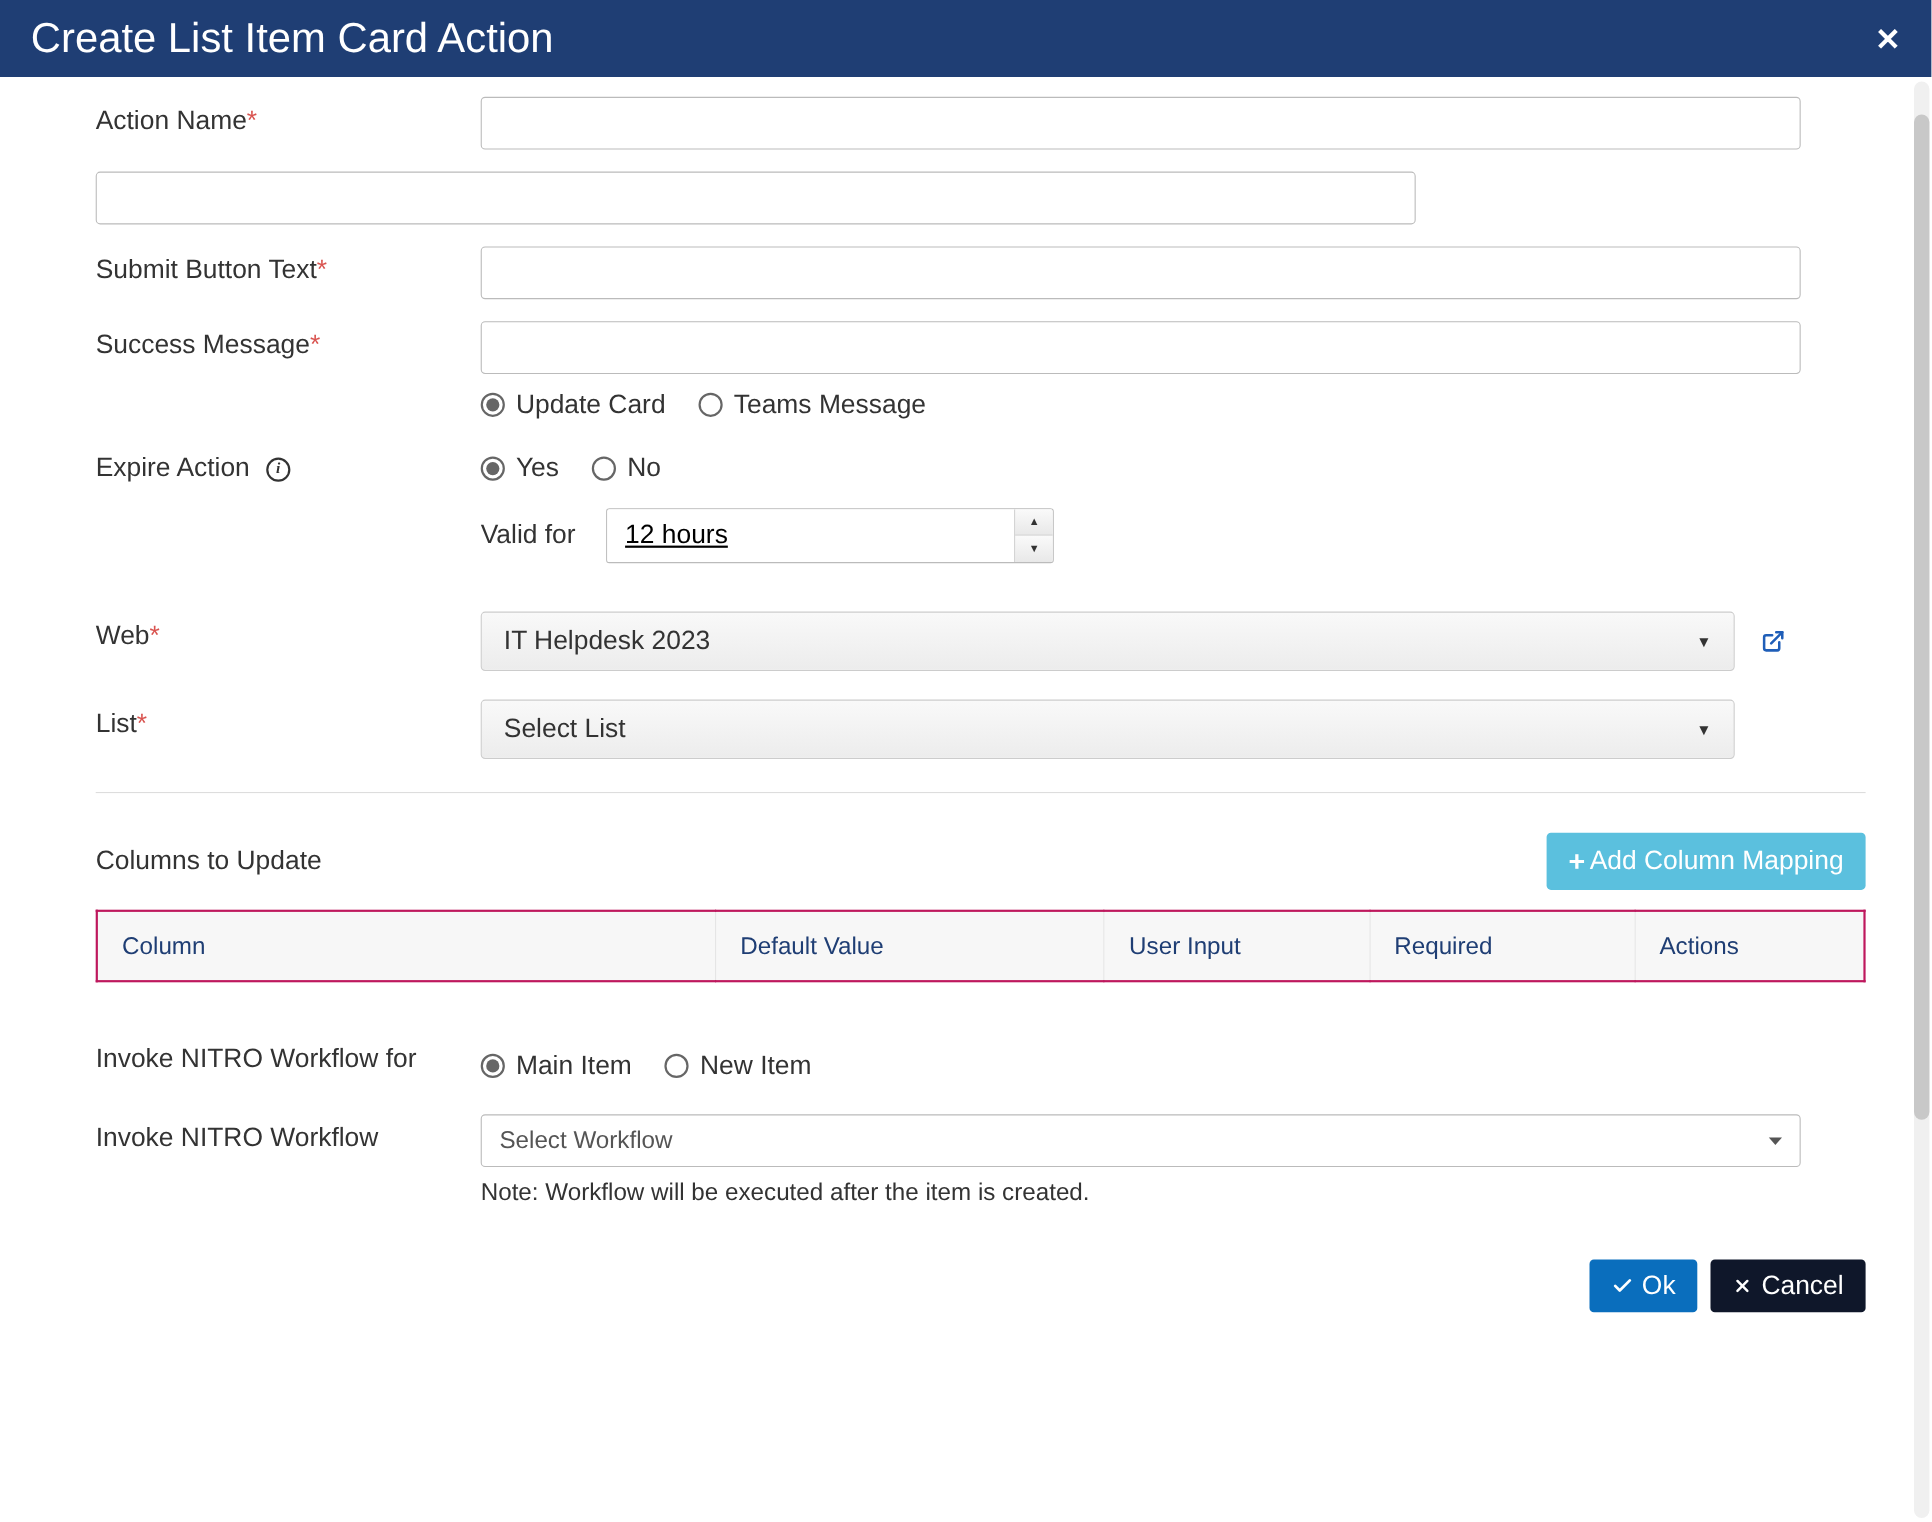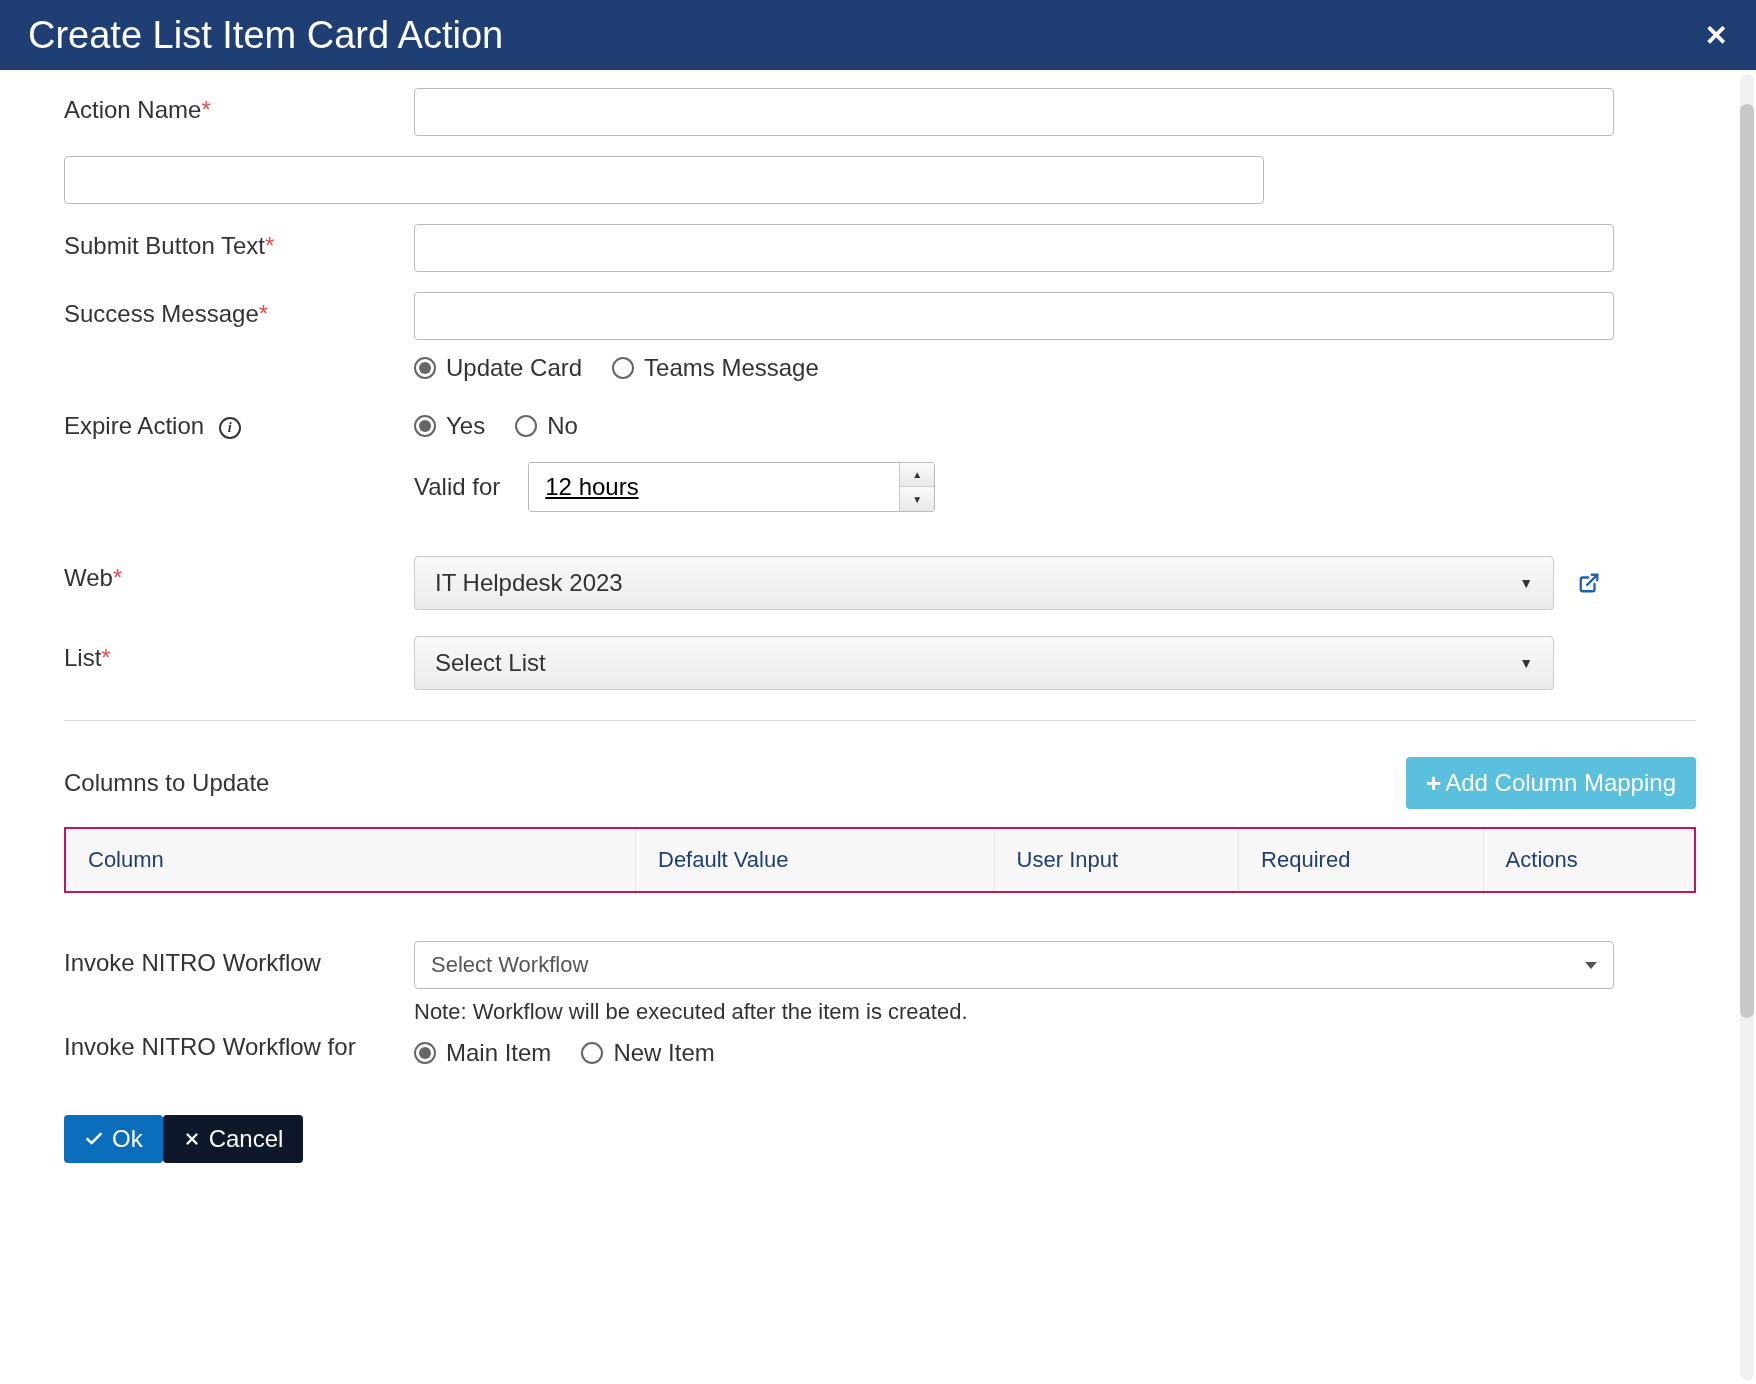--- a/index.html
+++ b/index.html
@@ -35,21 +35,21 @@
     }
     
     .close-icon {
       cursor: pointer;
       font-size: 28px;
       color: #fff;
       font-weight: bold;
     }
     
     .modal-body {
-      padding: 18px 60px 20px 64px;
+      padding: 18px 60px 20px 87px;
       position: relative;
       height: calc(100% - 70px);
       overflow-y: auto;
     }
     
     .form-row {
       display: flex;
       align-items: flex-start;
       margin-bottom: 20px;
     }
@@ -298,21 +298,22 @@
     }
     
     .note-text {
       font-size: 22px;
       color: #333;
       margin-top: 10px;
     }
     
     .footer-buttons {
       display: flex;
-      justify-content: flex-start;
+      justify-content: flex-end;
+      gap: 12px;
       margin-top: 48px;
     }
     
     .btn {
       padding: 10px 20px;
       border: none;
       border-radius: 4px;
       font-size: 24px;
       color: #fff;
       cursor: pointer;
@@ -495,44 +496,44 @@
       <tr>
         <th style="width:35%">Column</th>
         <th style="width:22%">Default Value</th>
         <th style="width:15%">User Input</th>
         <th style="width:15%">Required</th>
         <th style="width:13%">Actions</th>
       </tr>
     </thead>
   </table>
 
-  <div class="form-row" style="margin-bottom:0;">
-    <div class="form-label">Invoke NITRO Workflow</div>
-    <div class="form-control">
-      <div class="simple-select">
-        <span>Select Workflow</span>
-        <span class="chev-down"></span>
-      </div>
-      <div class="note-text">Note: Workflow will be executed after the item is created.</div>
-    </div>
-  </div>
-
   <div class="form-row" style="margin-bottom:30px;">
     <div class="form-label">Invoke NITRO Workflow for</div>
     <div class="form-control">
       <div class="radio-group" style="padding-top:14px;">
         <div class="radio-item">
           <span class="radio-circle checked"></span>
           <span class="radio-label">Main Item</span>
         </div>
         <div class="radio-item">
           <span class="radio-circle"></span>
           <span class="radio-label">New Item</span>
         </div>
       </div>
+    </div>
+  </div>
+
+  <div class="form-row" style="margin-bottom:0;">
+    <div class="form-label">Invoke NITRO Workflow</div>
+    <div class="form-control">
+      <div class="simple-select">
+        <span>Select Workflow</span>
+        <span class="chev-down"></span>
+      </div>
+      <div class="note-text">Note: Workflow will be executed after the item is created.</div>
     </div>
   </div>
 
   <div class="footer-buttons">
     <button class="btn btn-ok">
       <svg width="20" height="20" viewBox="0 0 24 24" fill="none" stroke="#fff" stroke-width="3" stroke-linecap="round" stroke-linejoin="round">
         <polyline points="20 6 9 17 4 12"></polyline>
       </svg>
       <span>Ok</span>
     </button>

